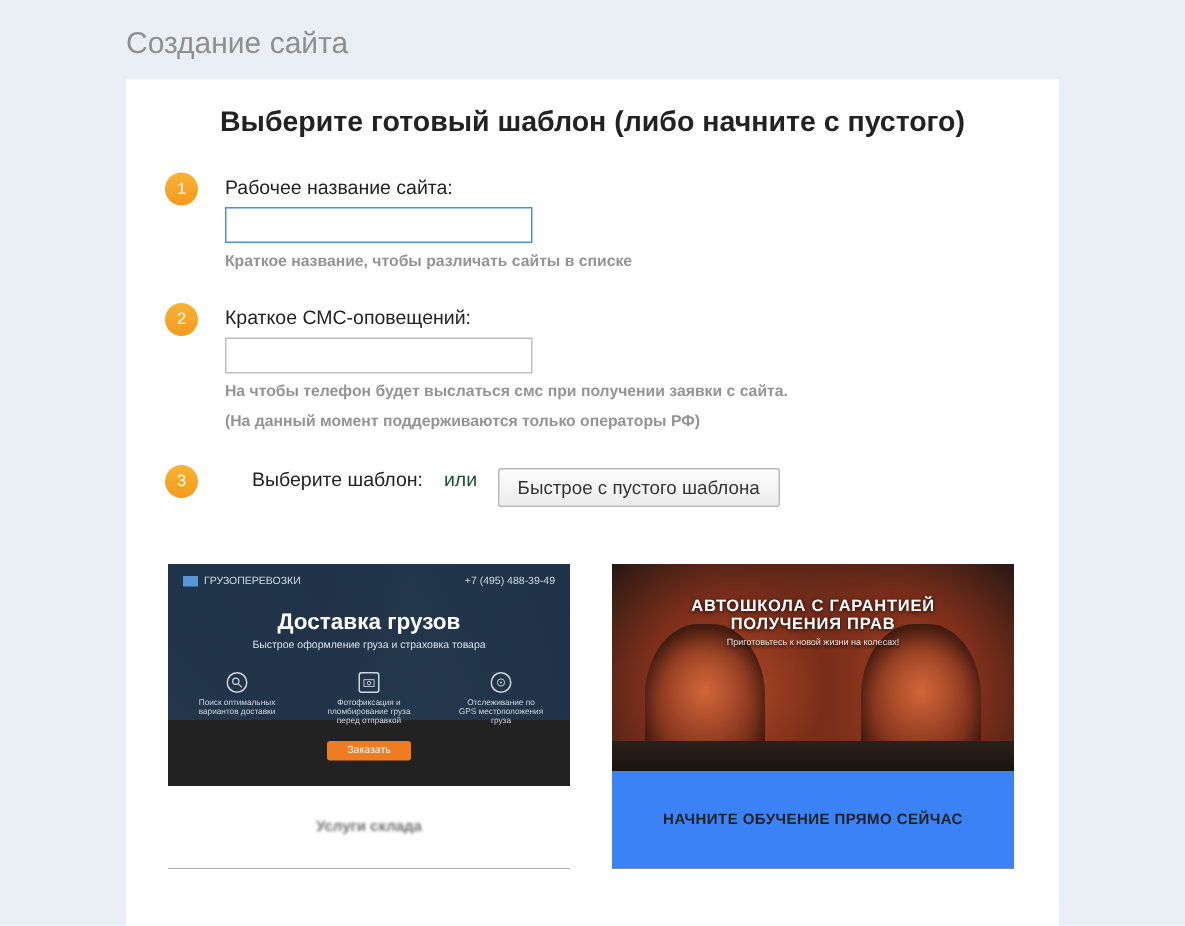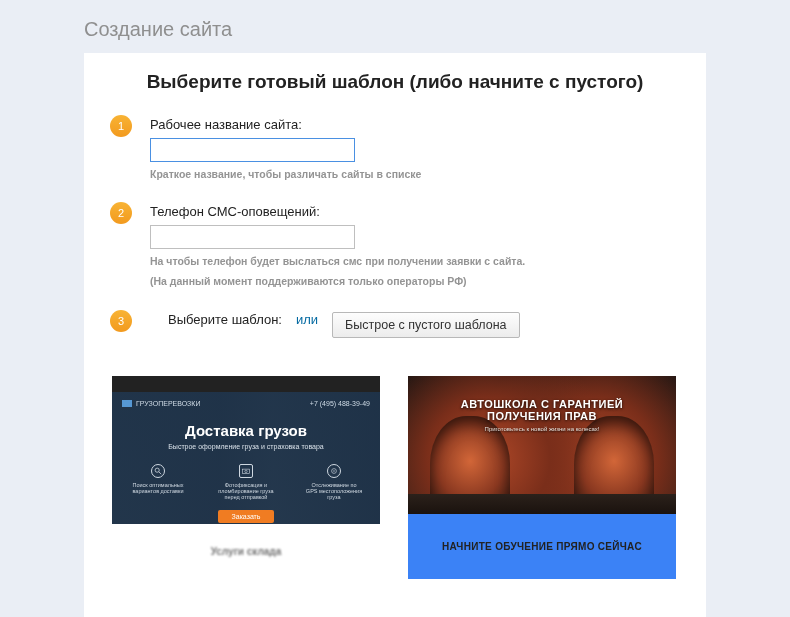--- a/index.html
+++ b/index.html
@@ -77,21 +77,21 @@
   .step3-row {
     display: flex;
     align-items: flex-start;
     gap: 14px;
     margin-left: 18px;
   }
   .step3-label {
     font-size: 13px;
     color: #222;
   }
-  .or-text { font-size: 13px; color: #0369a1; }
+  .or-text { font-size: 13px; color: #14532d; }
   .btn-empty {
     border: 1px solid #b8b8b8;
     background: linear-gradient(#fdfdfd,#ececec);
     padding: 5px 12px;
     font-size: 12.5px;
     color: #333;
     cursor: pointer;
     border-radius: 2px;
   }
   .templates {
@@ -105,24 +105,24 @@
     height: 203px;
     position: relative;
     overflow: hidden;
     cursor: pointer;
     background: #222;
   }
   .tpl svg { display:block; }
 
   
   .t1-top {
-    position:absolute; top:0; left:0; right:0; height:148px;
+    position:absolute; top:0; left:0; right:0; height:104px;
     background: linear-gradient( rgba(29,49,71,.92), rgba(29,49,71,.88) ),
                 linear-gradient(90deg,#4a5a6a 0%,#3a4858 40%,#5a6a7a 60%,#324050 100%);
-    color:#fff; text-align:center;margin-top:16px;
+    color:#fff; text-align:center;
   }
   .t1-brand { position:absolute; top:8px; left:10px; font-size:7px; color:#cfdbe6; display:flex; align-items:center; gap:4px;}
   .t1-brand .truck { width:10px; height:7px; background:#5698d4; }
   .t1-phone { position:absolute; top:8px; right:10px; font-size:7px; color:#cfdbe6;}
   .t1-h { font-size:15px; font-weight:700; padding-top:30px;}
   .t1-sub { font-size:7px; margin-top:4px; color:#d8e0e8;}
   .t1-feats { display:flex; justify-content:center; gap:30px; margin-top:14px;}
   .t1-feat { width:58px; font-size:5.5px; color:#cfd8e1; text-align:center;}
   .t1-feat .ic { width:14px; height:14px; margin:0 auto 4px; border:1px solid #cfd8e1; border-radius:50%; display:flex; align-items:center; justify-content:center;}
   .t1-feat .ic.sq { border-radius:2px;}
@@ -168,21 +168,21 @@
     <div class="step-body">
       <label class="step-label">Рабочее название сайта:</label>
       <input type="text" class="txt-input focused" value="" style="">
       <div class="hint">Краткое название, чтобы различать сайты в списке</div>
     </div>
   </div>
 
   <div class="step">
     <div class="step-num">2</div>
     <div class="step-body">
-      <label class="step-label">Телефон СМС-оповещений:</label>
+      <label class="step-label">Краткое СМС-оповещений:</label>
       <input type="text" class="txt-input" value="" style="">
       <div class="hint">На чтобы телефон будет выслаться смс при получении заявки с сайта.</div>
       <div class="hint">(На данный момент поддерживаются только операторы РФ)</div>
     </div>
   </div>
 
   <div class="step">
     <div class="step-num">3</div>
     <div class="step-body step3-row">
       <span class="step3-label">Выберите шаблон:</span>

